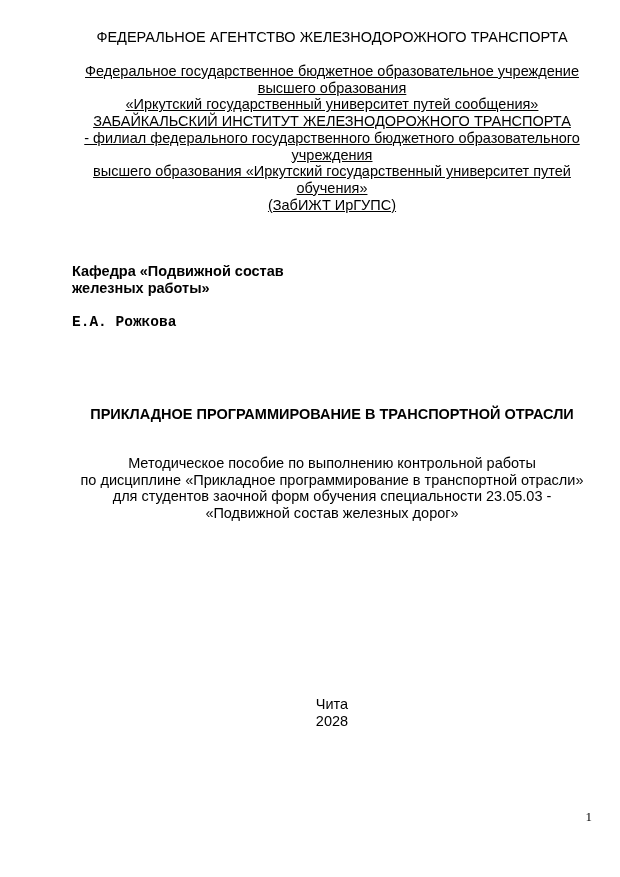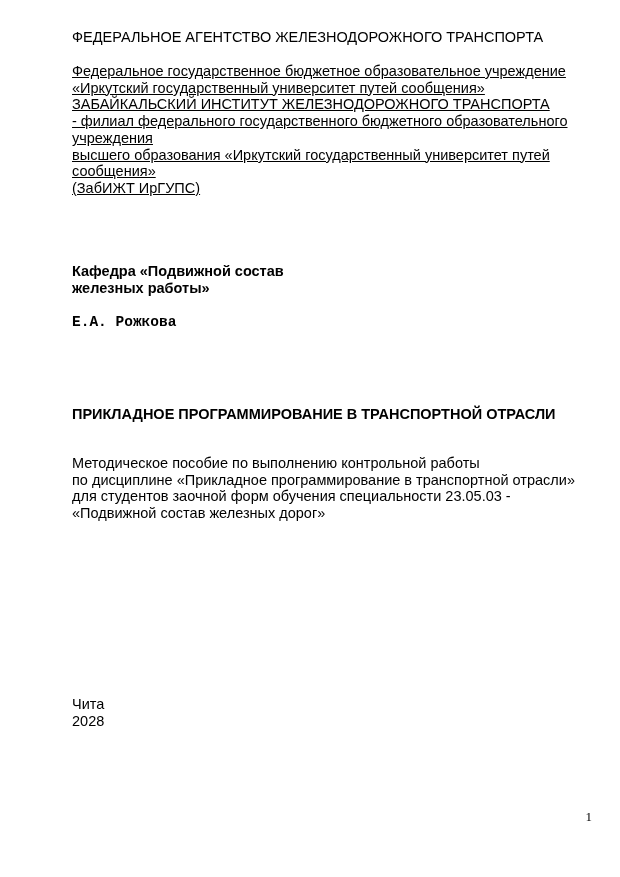--- a/index.html
+++ b/index.html
@@ -15,20 +15,21 @@
     color: #000000;
     font-family: "Liberation Sans", sans-serif;
     font-size: 14.5px;
     line-height: 16.7px;
     overflow: hidden;
   }
   .block {
     position: absolute;
     left: 72px;
     width: 520px;
+    text-align: center;
   }
   .agency      { top: 29px;  }
   .institution { top: 63px; text-decoration: underline;  }
   .department  { top: 263px; text-align: left; font-weight: bold; }
   .author      { top: 314px; text-align: left; font-weight: bold; font-family: Liberation Mono, monospace; }
   .doc-title   { top: 406px; font-weight: bold; }
   .subtitle    { top: 455px; }
   .imprint     { top: 696px; }
   .page-number {
     position: absolute;
@@ -43,26 +44,27 @@
 </style>
 </head>
 <body>
 
 <div class="page">
 
   <div class="block agency">ФЕДЕРАЛЬНОЕ АГЕНТСТВО ЖЕЛЕЗНОДОРОЖНОГО ТРАНСПОРТА</div>
 
   <div class="block institution">
     <div>Федеральное государственное бюджетное образовательное учреждение</div>
+    <div>высшего образования</div>
     <div>«Иркутский государственный университет путей сообщения»</div>
     <div>ЗАБАЙКАЛЬСКИЙ ИНСТИТУТ ЖЕЛЕЗНОДОРОЖНОГО ТРАНСПОРТА</div>
     <div>- филиал федерального государственного бюджетного образовательного</div>
     <div>учреждения</div>
     <div>высшего образования «Иркутский государственный университет путей</div>
-    <div>сообщения»</div>
+    <div>обучения»</div>
     <div>(ЗабИЖТ ИрГУПС)</div>
   </div>
 
   <div class="block department">
     <div>Кафедра «Подвижной состав</div>
     <div>железных работы»</div>
   </div>
 
   <div class="block author">Е.А. Рожкова</div>
 

